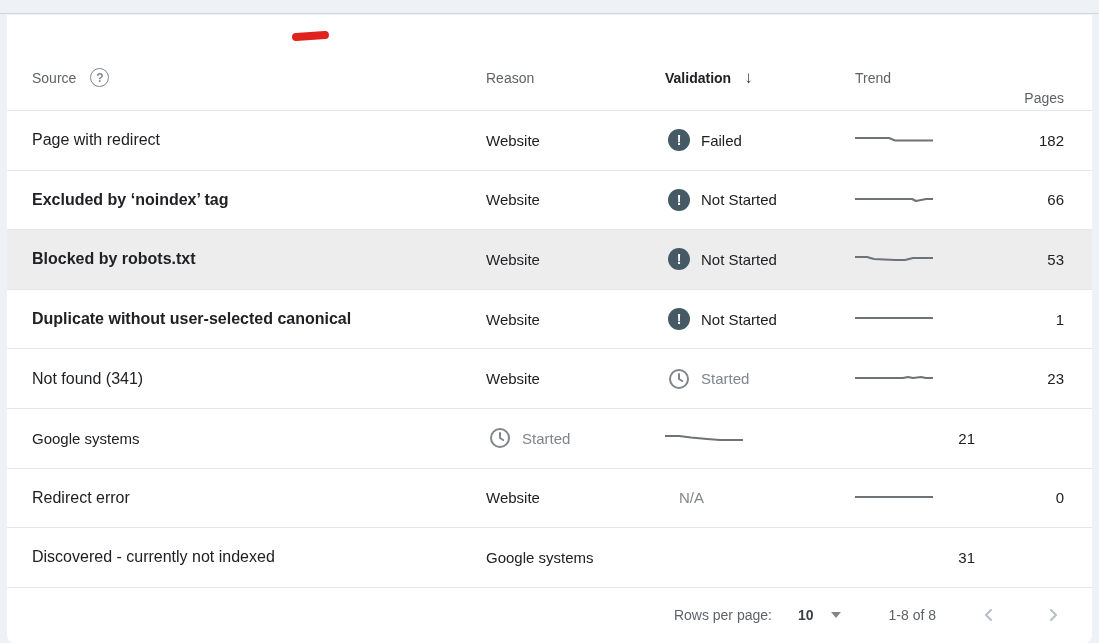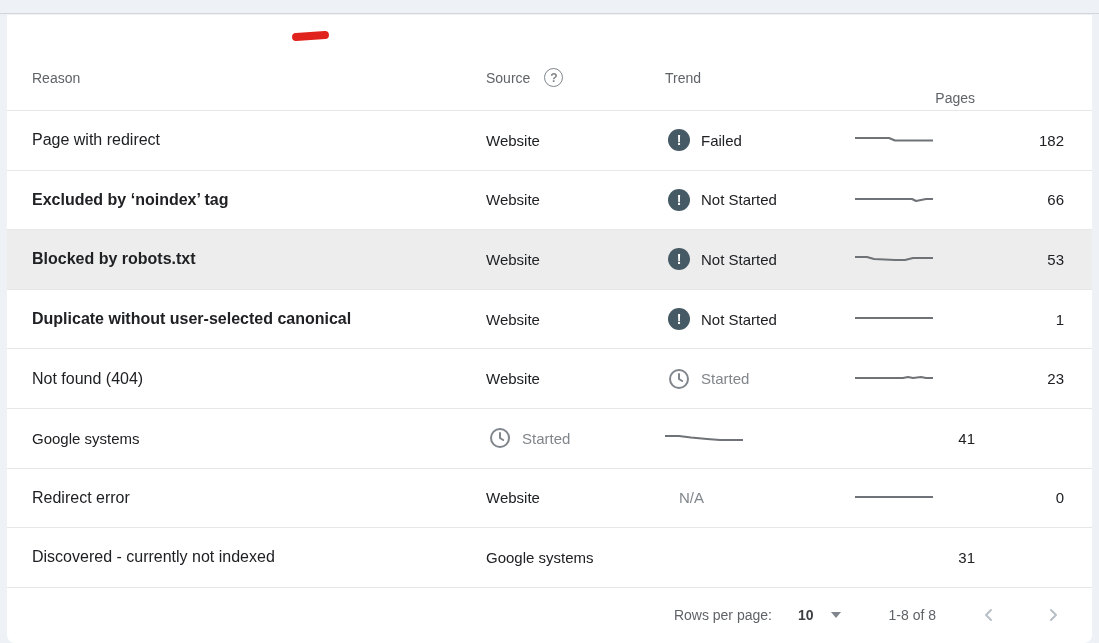--- a/index.html
+++ b/index.html
@@ -48,27 +48,31 @@
 </style>
 </head>
 <body>
 
 <div class="top-strip"></div>
 
 <div class="card">
 
   <div class="grid-row header-row">
     <div class="header-cell">
-      <span>Reason</span>
-    </div>
-    <div class="header-cell">
       <span>Source</span>
       <span class="help-icon">?</span>
     </div>
     <div class="header-cell">
+      <span>Reason</span>
+    </div>
+    <div class="header-cell sorted">
+      <span>Validation</span>
+      <span class="sort-arrow">↓</span>
+    </div>
+    <div class="header-cell">
       <span>Trend</span>
     </div>
     <div class="header-cell right">
       <span>Pages</span>
     </div>
   </div>
 
   <div id="rows-container">
       <div class="grid-row data-row">
     <div class="reason">Page with redirect</div>
@@ -124,21 +128,21 @@
       <span class="vlabel strong">Not Started</span>
     </div>
     <div class="trend">
       <svg width="78" height="10" viewBox="0 0 78 10">
         <polyline fill="none" stroke="#6f7377" stroke-width="2" stroke-linejoin="round" points="0,4 78,4"></polyline>
       </svg>
     </div>
     <div class="pages">1</div>
   </div>
       <div class="grid-row data-row">
-    <div class="reason">Not found (404)</div>
+    <div class="reason">Not found (341)</div>
     <div class="source">Website</div>
     <div class="validation">
 
       <svg class="status-svg" viewBox="0 0 22 22">
         <circle cx="11" cy="11" r="9" fill="none" stroke="#80868b" stroke-width="2"></circle>
         <path d="M11 6 v5 l3.2 2" fill="none" stroke="#80868b" stroke-width="2" stroke-linecap="round"></path>
       </svg>
 
       <span class="vlabel soft">Started</span>
     </div>
@@ -158,21 +162,21 @@
         <path d="M11 6 v5 l3.2 2" fill="none" stroke="#80868b" stroke-width="2" stroke-linecap="round"></path>
       </svg>
 
       <span class="vlabel soft">Started</span>
     </div>
     <div class="trend">
       <svg width="78" height="10" viewBox="0 0 78 10">
         <polyline fill="none" stroke="#6f7377" stroke-width="2" stroke-linejoin="round" points="0,3 14,3 26,4.5 42,6 55,7 78,7"></polyline>
       </svg>
     </div>
-    <div class="pages">41</div>
+    <div class="pages">21</div>
   </div>
       <div class="grid-row data-row">
     <div class="reason">Redirect error</div>
     <div class="source">Website</div>
     <div class="validation">
 
       <span class="vlabel soft na">N/A</span>
     </div>
     <div class="trend">
       <svg width="78" height="10" viewBox="0 0 78 10">

